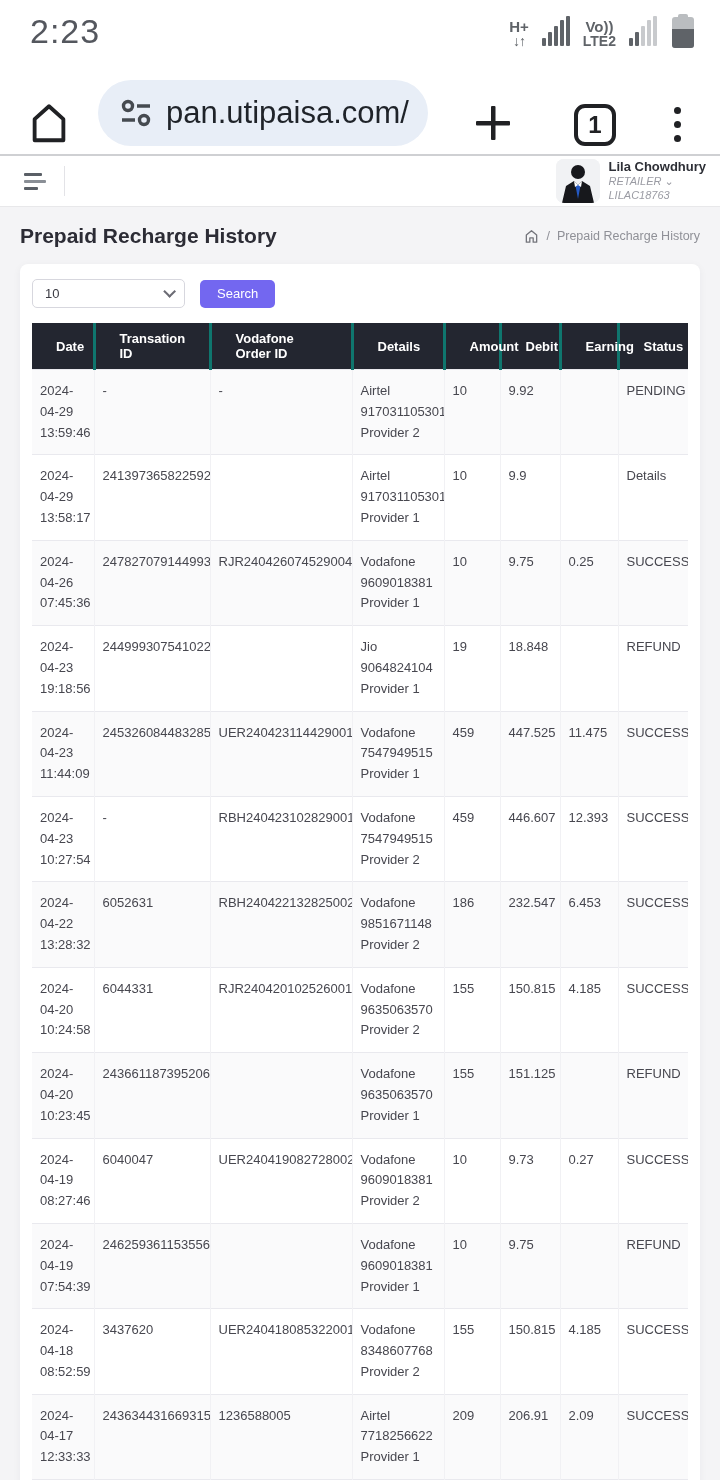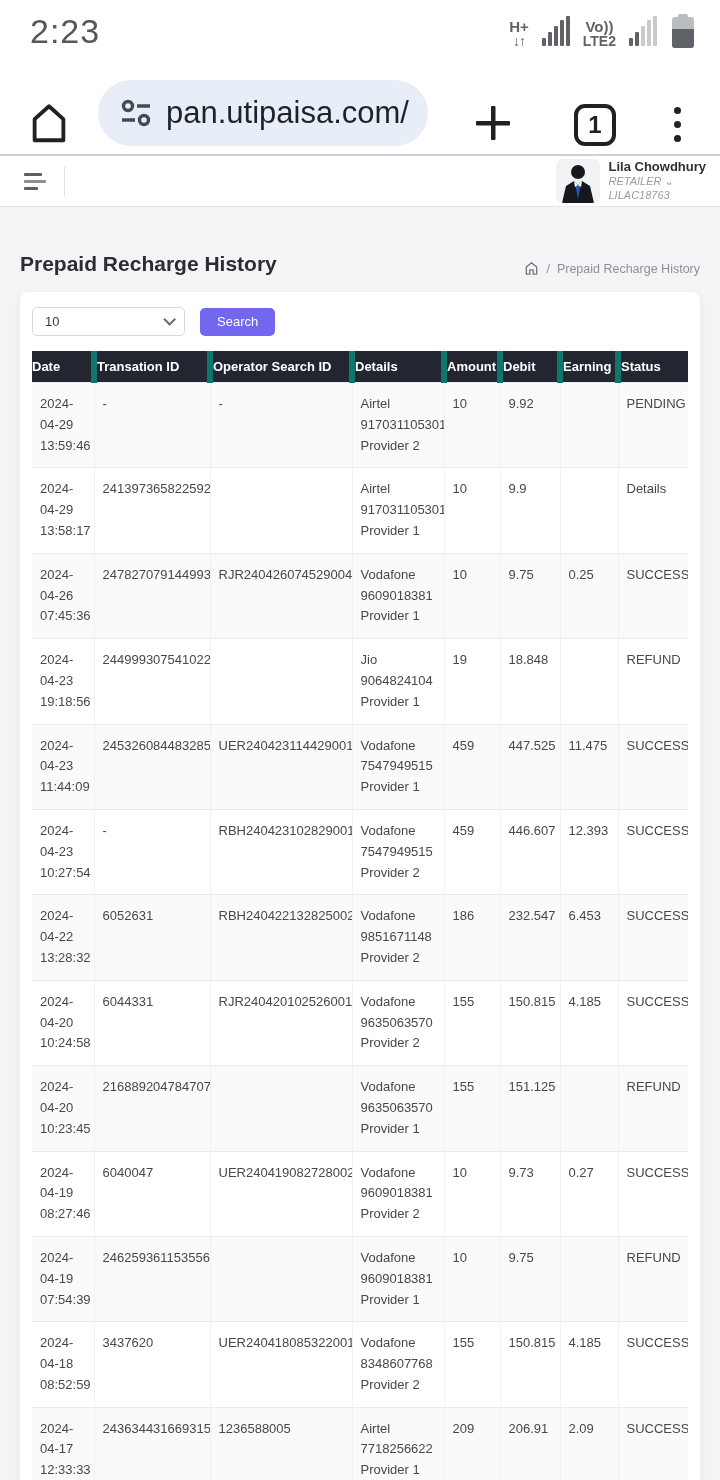--- a/index.html
+++ b/index.html
@@ -47,41 +47,41 @@
   .hamburger i:nth-child(3) { width: 14px; }
   .vdivider { width: 1px; height: 30px; background: #e3e3e7; margin-left: 12px; }
   .user-block { margin-left: auto; display: flex; align-items: center; gap: 9px; }
   .avatar { width: 44px; height: 44px; border-radius: 8px; background: #f1f2f4; overflow: hidden; flex: none; }
   .user-meta { line-height: 1.25; }
   .user-name { font-size: 13px; font-weight: bold; color: #2d2f36; }
   .user-role, .user-id { font-size: 11px; color: #9a9ba3; font-style: italic; }
 
   
   .page { background: #f4f4f6; height: 100%; padding: 18px 20px; }
-  .title-row { display: flex; align-items: flex-end; justify-content: space-between; margin-top: 28px; }
+  .title-row { display: flex; align-items: center; justify-content: space-between; }
   .page-title { font-size: 21px; font-weight: bold; color: #2c2c35; }
   .breadcrumb { display: flex; align-items: center; gap: 7px; color: #8f9097; font-size: 12.5px; }
   .breadcrumb .sep { color: #8f9097; }
 
   .card { margin-top: 16px; background: #fff; border-radius: 8px;
     box-shadow: 0 2px 8px rgba(40,40,60,0.05); padding: 15px 12px 0 12px; }
   .controls { display: flex; align-items: center; gap: 15px; margin-bottom: 15px; }
   .select { width: 153px; height: 29px; border: 1px solid #d7d7de; border-radius: 5px;
     display: flex; align-items: center; justify-content: space-between; padding: 0 12px;
     font-size: 13px; color: #3a3a42; background: #fff; cursor: pointer; }
   .chev { width: 9px; height: 9px; border-right: 2px solid #6b6b74; border-bottom: 2px solid #6b6b74;
     transform: rotate(45deg) translateY(-3px); }
   .search-btn { height: 28px; padding: 0 17px; background: #7367f0; color: #fff; border: none;
     border-radius: 5px; font-size: 13px; font-family: inherit; cursor: pointer; }
 
   
   table { width: 100%; border-collapse: collapse; table-layout: fixed; font-size: 13px; }
   thead th { background: #232630; color: #fff; text-align: left; font-weight: bold;
-    padding: 8px 0; font-size: 13px; }
-  thead th + th { border-left: 6px solid #0f766e; }
+    padding: 8px 24px; font-size: 13px; }
+  thead th + th { border-left: 3px solid #0f766e; }
   tbody td { padding: 11px 8px; color: #47474f; vertical-align: top; line-height: 1.6;
     border-top: 1px solid #e9e9ee; white-space: pre-line; overflow: hidden; }
   tbody td + td { border-left: 1px solid #f1f1f4; }
   tbody tr:nth-child(odd) { background: #fafafb; }
   col.c-date { width: 62px; } col.c-tid { width: 116px; } col.c-oid { width: 142px; }
   col.c-det { width: 92px; } col.c-amt { width: 56px; } col.c-deb { width: 60px; }
   col.c-earn { width: 58px; } col.c-stat { width: 70px; }
 </style>
 </head>
 <body>
@@ -202,21 +202,21 @@
           <col class="c-det">
         <col class="c-amt">
           <col class="c-deb">
           <col class="c-earn">
           <col class="c-stat">
       </colgroup>
       <thead>
         <tr>
           <th>Date</th>
           <th>Transation ID</th>
-          <th>Operator Search ID</th>
+          <th>Vodafone Order ID</th>
           <th>Details</th>
           <th>Amount</th>
           <th>Debit</th>
           <th>Earning</th>
           <th>Status</th>
         </tr>
       </thead>
       <tbody>
           <tr>
             <td>2024-
@@ -327,21 +327,21 @@
 Provider 2</td>
             <td>155</td>
             <td>150.815</td>
             <td>4.185</td>
             <td>SUCCESS</td>
           </tr>
           <tr>
             <td>2024-
 04-20
 10:23:45</td>
-            <td>216889204784707</td>
+            <td>243661187395206</td>
             <td></td>
             <td>Vodafone
 9635063570
 Provider 1</td>
             <td>155</td>
             <td>151.125</td>
             <td></td>
             <td>REFUND</td>
           </tr>
           <tr>

